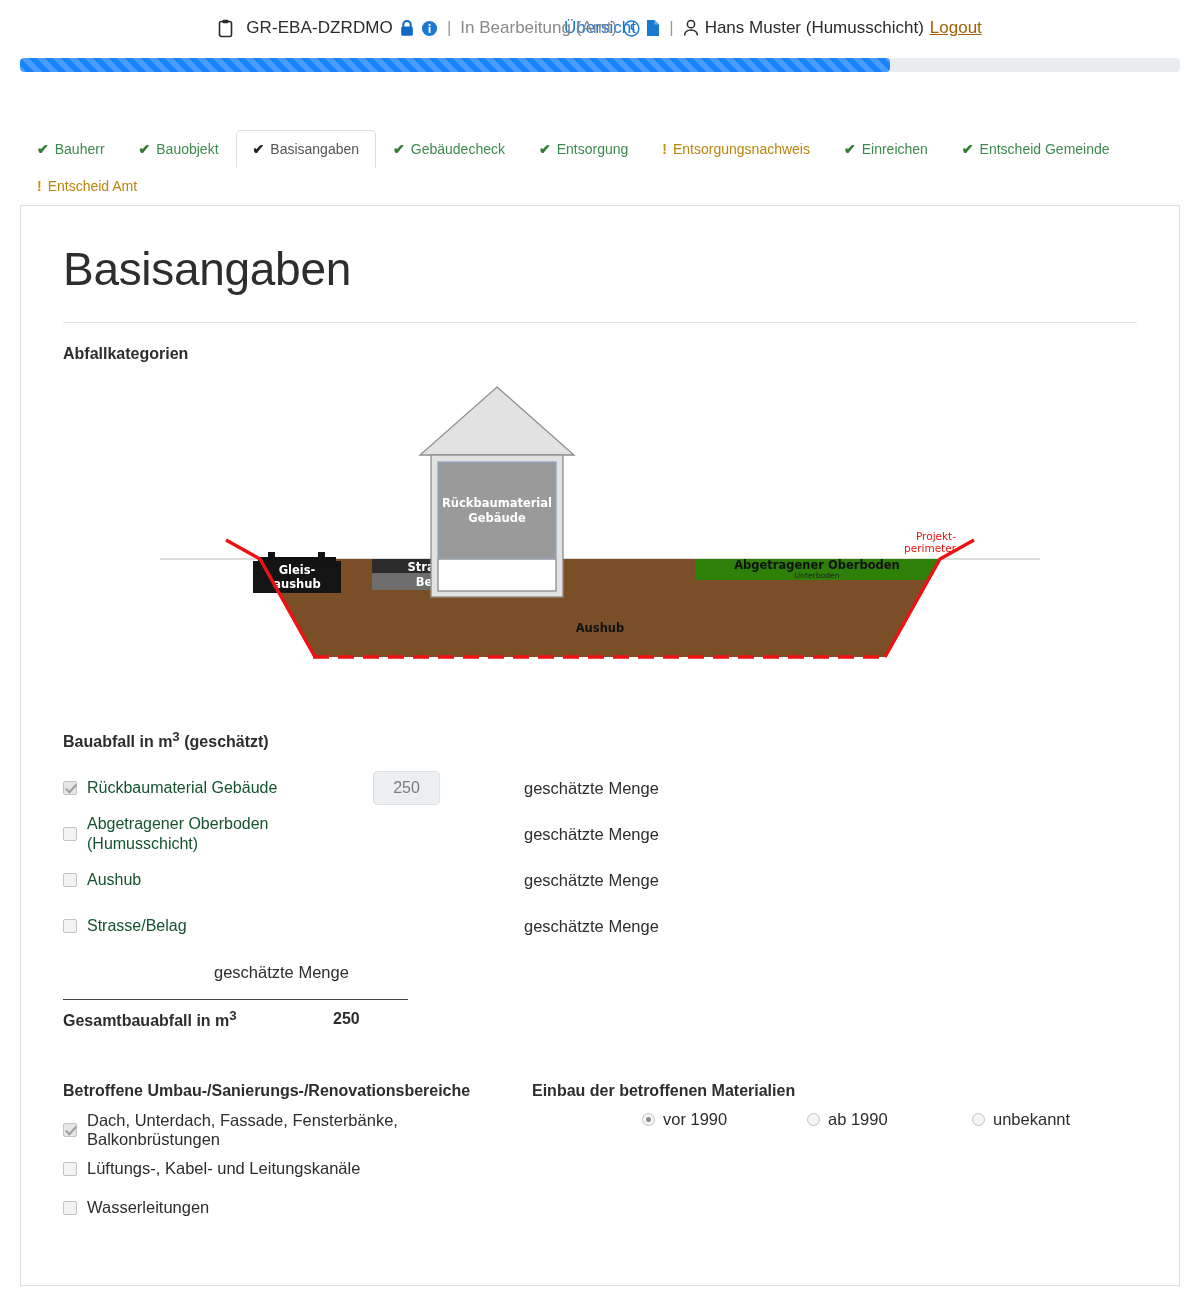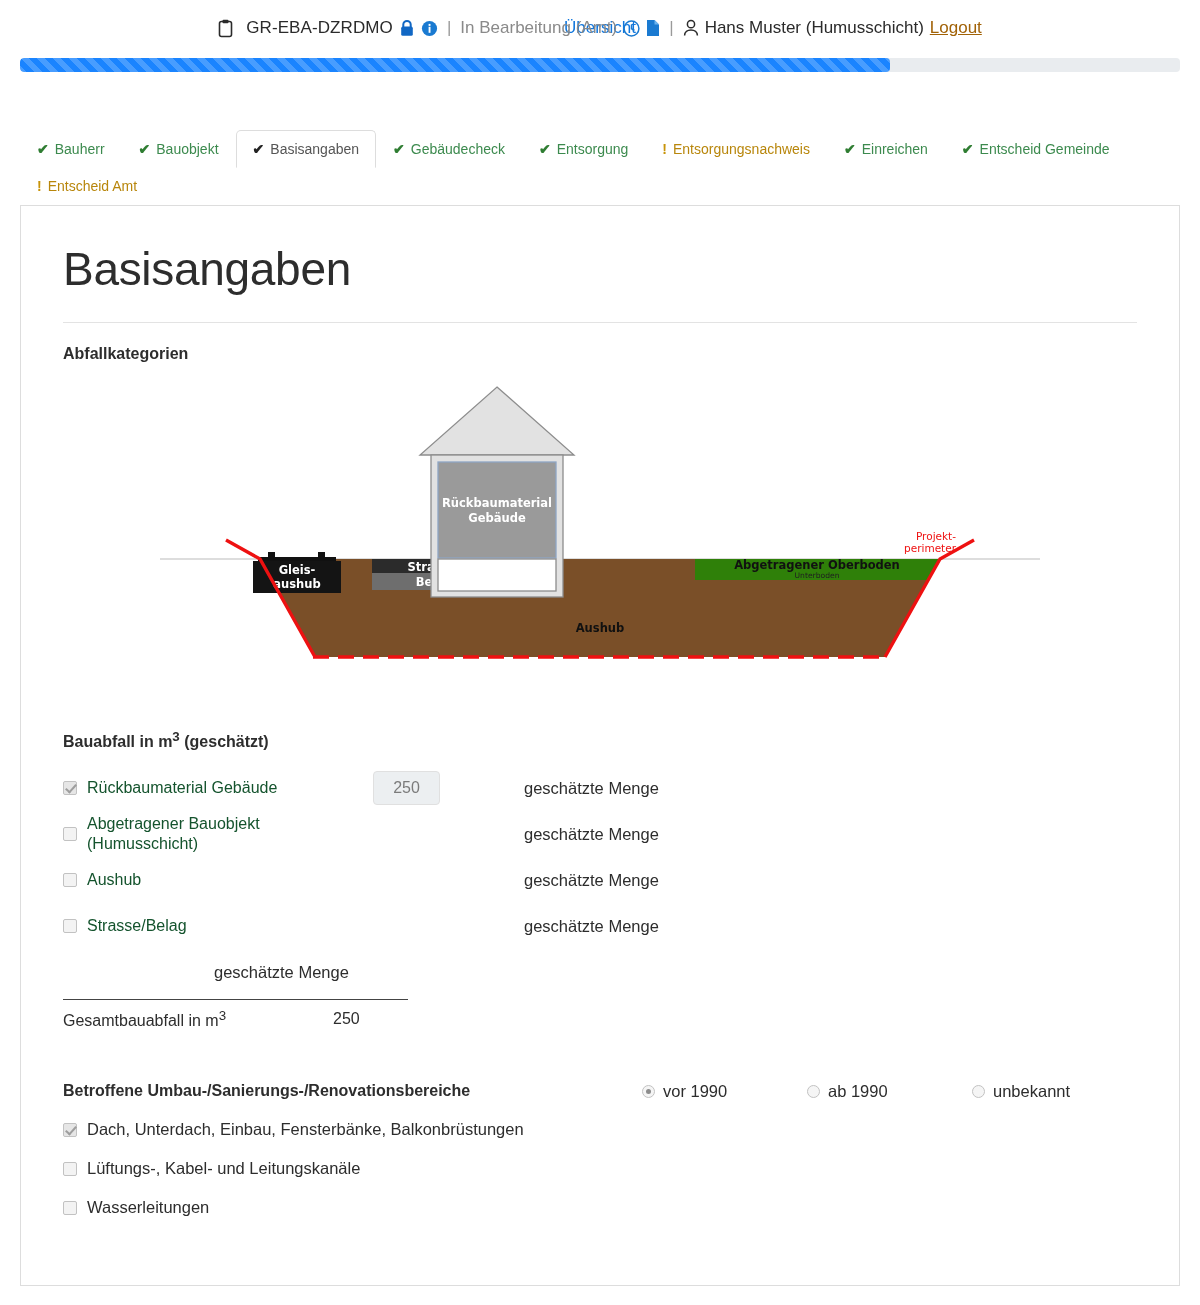--- a/index.html
+++ b/index.html
@@ -180,21 +180,21 @@
     border: solid #9e9e9e;
     border-width: 0 2px 2px 0;
     transform: rotate(42deg);
   }
   .cbx.checked { background: #e6e6e6; }
   .total-sep { border-top: 1px solid #444444; width: 345px; margin-top: 4px; }
   .total-row {
     display: flex;
     align-items: center;
     font-size: 16px;
-    font-weight: normal;
+    font-weight: bold;
     color: #2d2d2d;
     padding-top: 8px;
   }
   .total-label { width: 270px; }
   .total-val { }
 
   
   .bottom {
     display: flex;
     margin: 52px 20px 0 20px;
@@ -401,21 +401,21 @@
           <div class="w-check">
             <span class="cbx checked"></span>
             <span class="lbl">Rückbaumaterial Gebäude</span>
           </div>
           <div class="w-input"><input type="text" class="qty" value="250" style=""></div>
           <div class="w-amt">geschätzte Menge</div>
         </div>
         <div class="waste-row">
           <div class="w-check">
             <span class="cbx"></span>
-            <span class="lbl">Abgetragener Bauobjekt (Humusschicht)</span>
+            <span class="lbl">Abgetragener Oberboden (Humusschicht)</span>
           </div>
           <div class="w-input"></div>
           <div class="w-amt">geschätzte Menge</div>
         </div>
         <div class="waste-row">
           <div class="w-check">
             <span class="cbx"></span>
             <span class="lbl">Aushub</span>
           </div>
           <div class="w-input"></div>
@@ -441,33 +441,34 @@
       <span class="total-val">250</span>
     </div>
   </div>
 
   <div class="bottom">
     <div class="col-left">
       <div class="col-h">Betroffene Umbau-/Sanierungs-/Renovationsbereiche</div>
       <div id="areas-rows">
           <div class="chk-row">
             <span class="cbx checked"></span>
-            <span class="lbl">Dach, Unterdach, Einbau, Fensterbänke, Balkonbrüstungen</span>
+            <span class="lbl">Dach, Unterdach, Fassade, Fensterbänke, Balkonbrüstungen</span>
           </div>
           <div class="chk-row">
             <span class="cbx"></span>
             <span class="lbl">Lüftungs-, Kabel- und Leitungskanäle</span>
           </div>
           <div class="chk-row">
             <span class="cbx"></span>
             <span class="lbl">Wasserleitungen</span>
           </div>
         </div>
     </div>
     <div class="col-right">
+      <div class="col-h">Einbau der betroffenen Materialien</div>
       <div class="radios" id="install-radios">
           <div class="radio-item">
             <span class="rdo sel"></span>
             <span>vor 1990</span>
           </div>
           <div class="radio-item">
             <span class="rdo"></span>
             <span>ab 1990</span>
           </div>
           <div class="radio-item">

